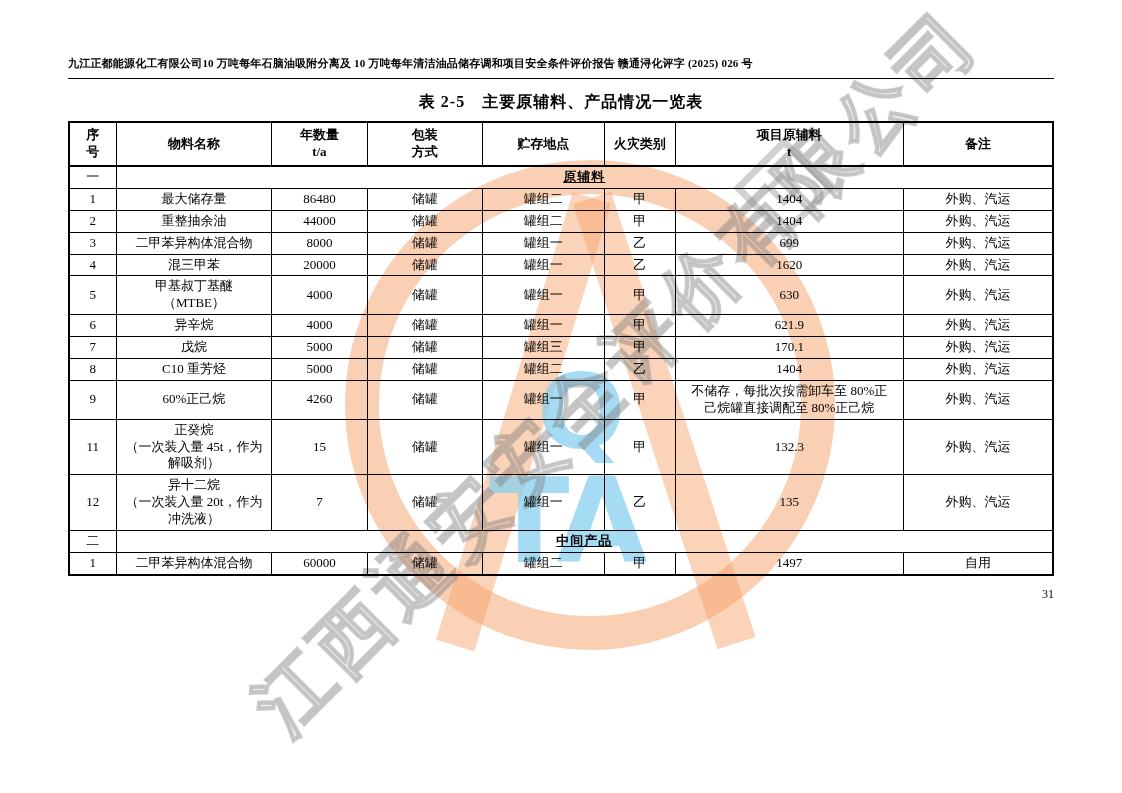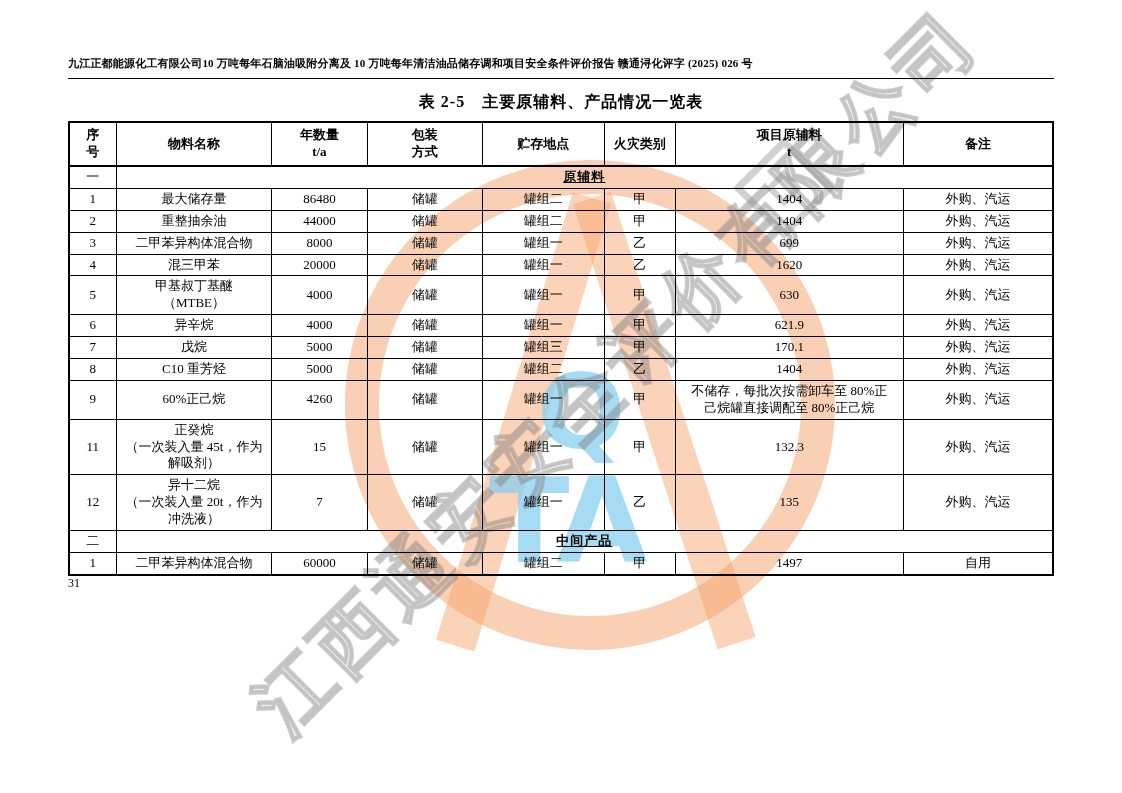--- a/index.html
+++ b/index.html
@@ -40,21 +40,21 @@
 
   table.main { width:100%; border-collapse:collapse; margin-top:8px;
                table-layout:fixed; }
   table.main th, table.main td { border:1px solid #000; text-align:center;
                vertical-align:middle; font-size:13px; line-height:1.3;
                padding:2px 2px; white-space:pre-line; word-break:break-all; }
   table.main th { font-weight:bold; height:44px; border-bottom-width:2px; }
   table.main { border:2px solid #000; }
   td.section-label { font-weight:bold; letter-spacing:1px;text-decoration:underline; }
 
-  .page-number { text-align:left; font-size:12px; }
+  .page-number { margin-top:11px; text-align:right; font-size:12px; }
 </style>
 </head>
 <body>
 
 <div class="page">
 
   <div class="wm-layer">
     <div class="wm-ring"></div>
     <div class="wm-leg left"></div>
     <div class="wm-leg right"></div>

